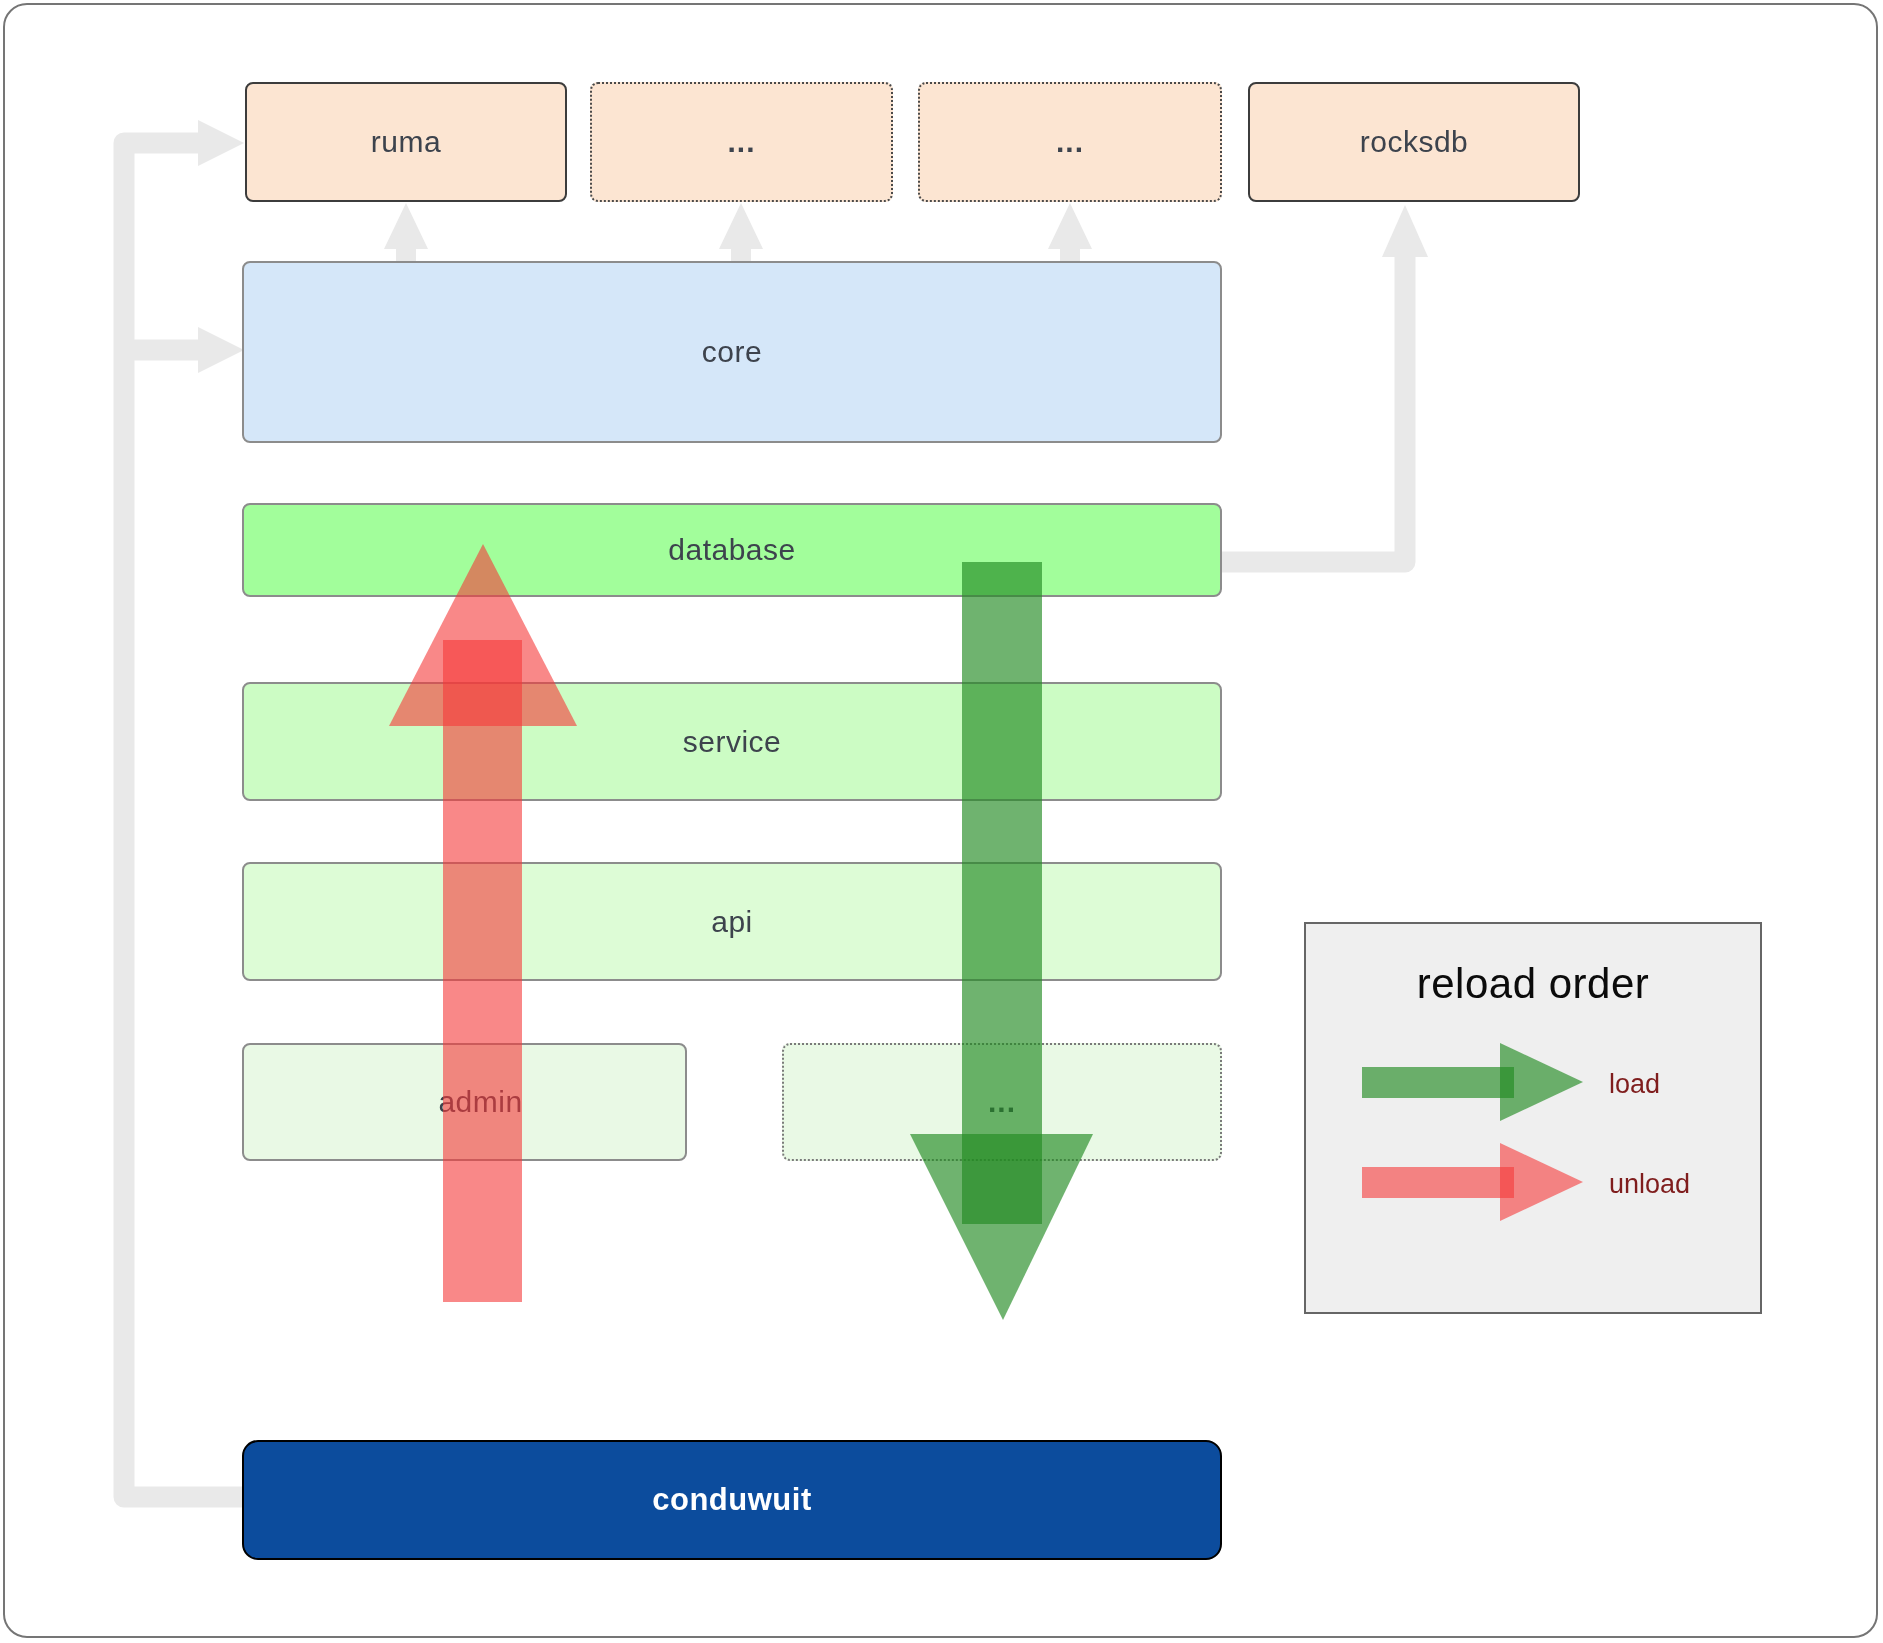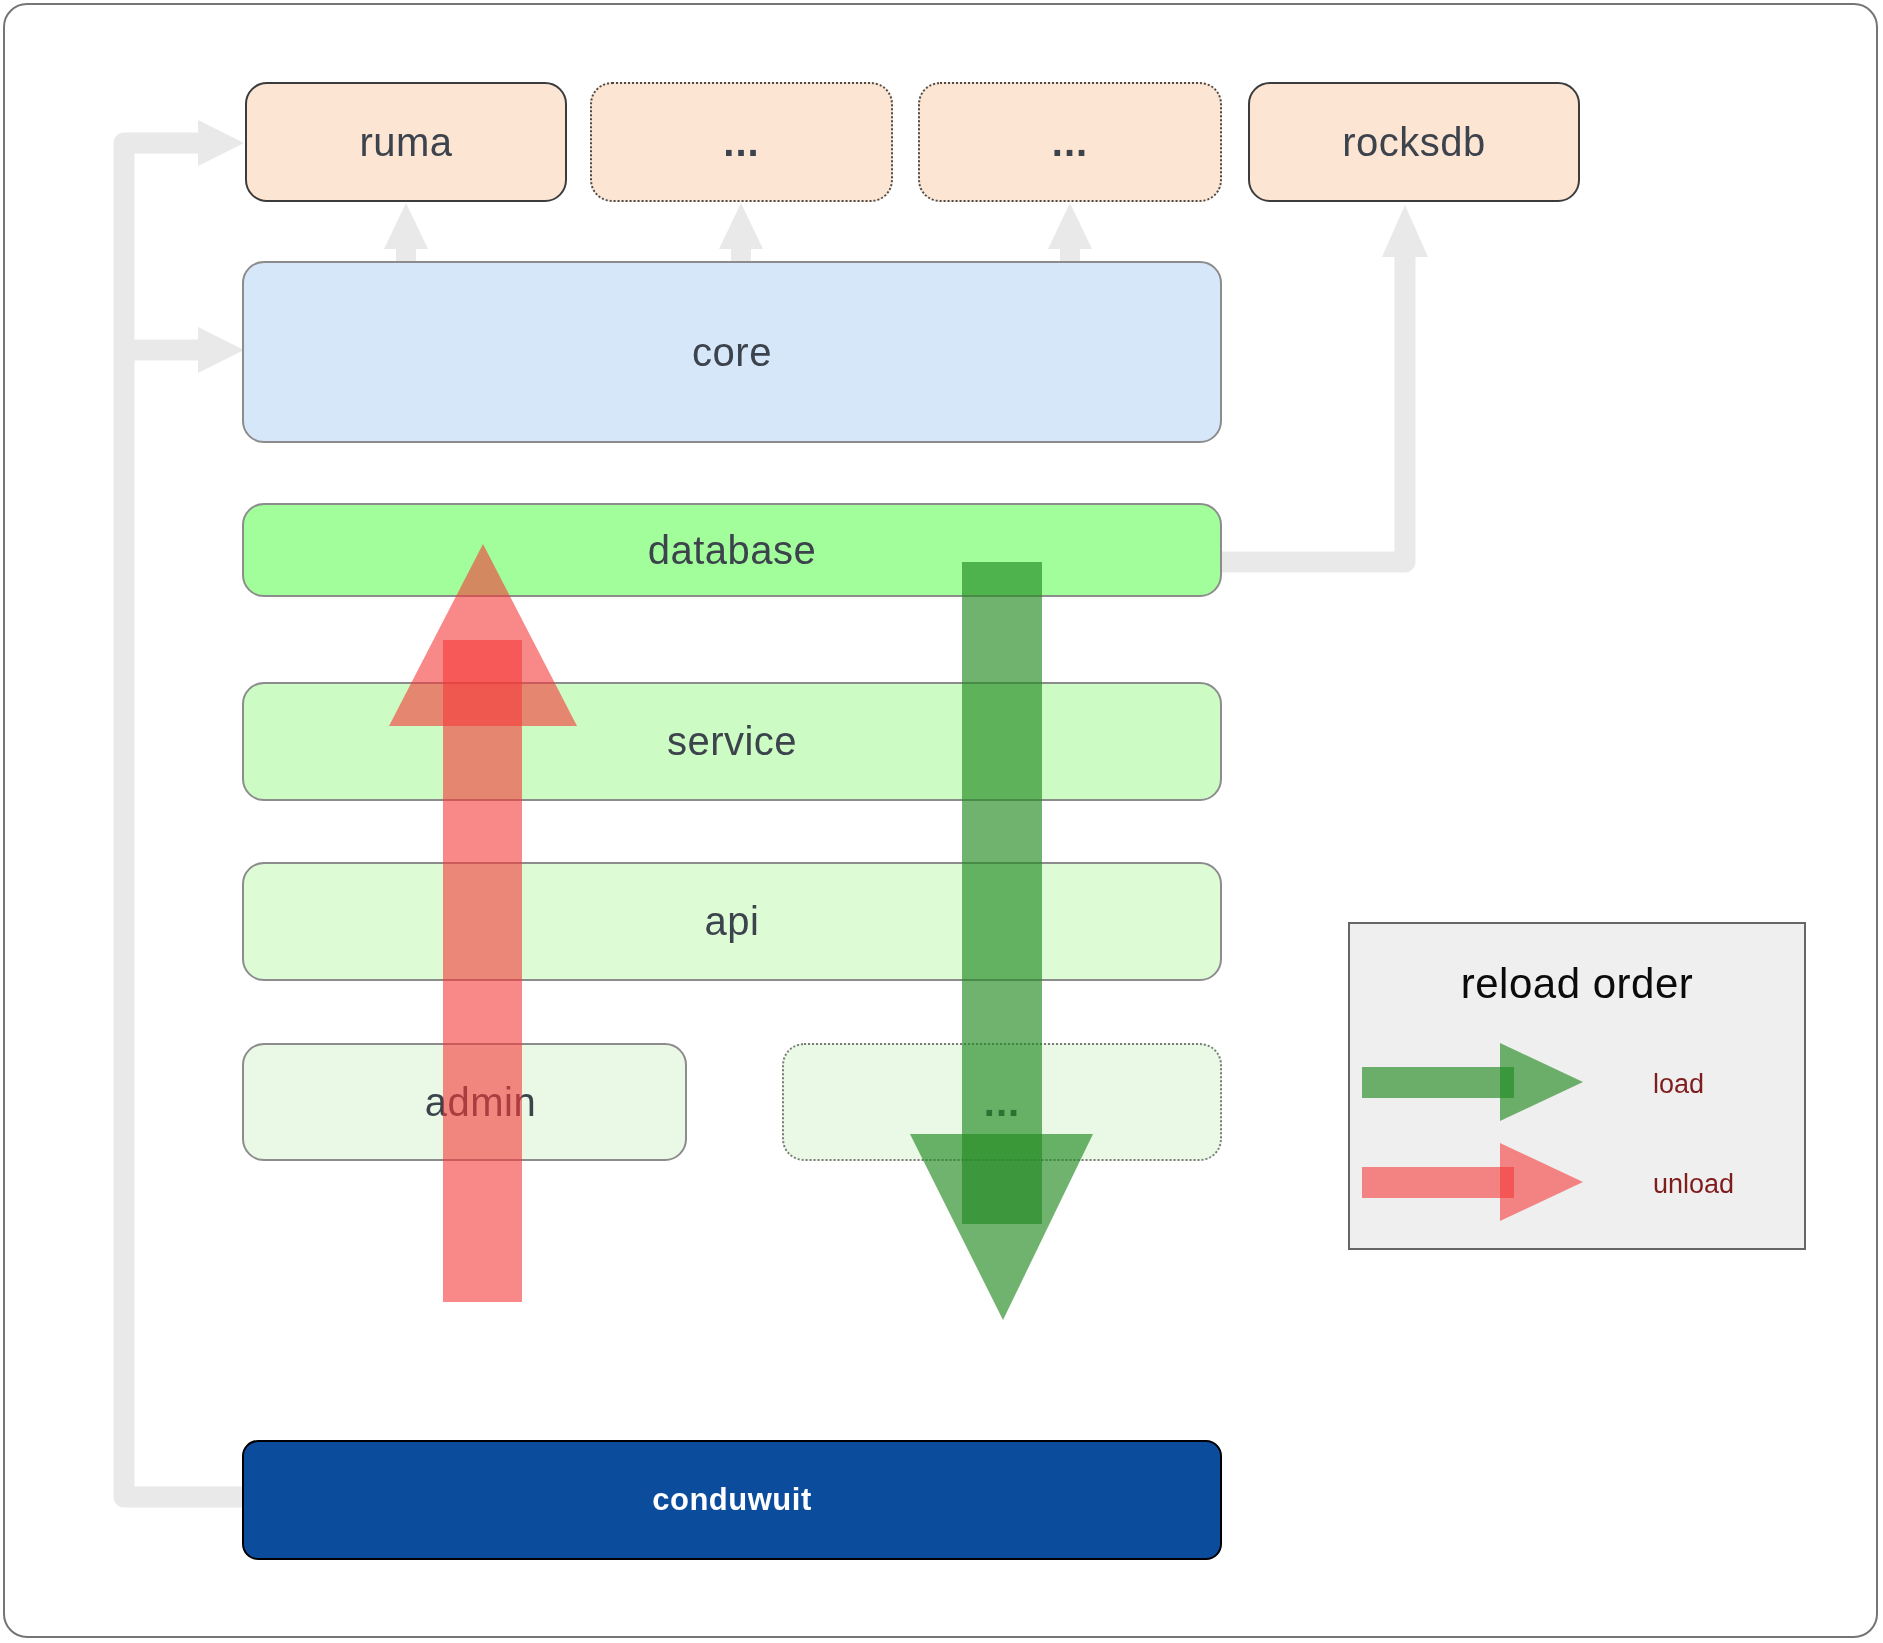--- a/index.html
+++ b/index.html
@@ -10,22 +10,22 @@
     position:relative;width:1883px;height:1643px;background:var(--canvas_bg);
     font-family:"Liberation Sans","DejaVu Sans",sans-serif;overflow:hidden;
   }
   .frame{
     position:absolute;left:3px;top:3px;right:5px;bottom:5px;
     border:2.5px solid var(--frame_border);border-radius:24px;pointer-events:none;
   }
   svg.layer{position:absolute;left:0;top:0;pointer-events:none;}
   .box{
     position:absolute;display:flex;align-items:center;justify-content:center;
-    box-sizing:border-box;border-radius:22px;
-    font-size:40px;color:var(--label_text);letter-spacing:.5px;
+    box-sizing:border-box;border-radius:8px;
+    font-size:30px;color:var(--label_text);letter-spacing:.5px;
   }
   .box .lbl{white-space:nowrap;}
   .top-solid{background:var(--peach_fill);border:2.5px solid var(--dark_border);}
   .top-dotted{background:var(--peach_fill);border:2px dotted #4a4a4a;}
   .dots{font-weight:700;letter-spacing:1px;}
   .core{background:var(--core_fill);border:2px solid var(--box_border);}
   .database{background:var(--database_fill);border:2px solid var(--box_border);}
   .service{background:var(--service_fill);border:2px solid var(--box_border);}
   .api{background:var(--api_fill);border:2px solid var(--box_border);}
   .admin{background:var(--admin_fill);border:2px solid var(--box_border);padding-left:32px;}
@@ -33,21 +33,21 @@
   .router{background:var(--router_fill);border:2px solid var(--box_border);}
   .conduwuit{
     background:var(--conduwuit_fill);border:2.5px solid var(--conduwuit_border);
     color:#ffffff;font-weight:700;font-size:31px;border-radius:16px;
   }
   .connector{stroke:var(--connector_gray);stroke-width:21;fill:none;stroke-linejoin:round;}
   .connector-head{fill:var(--connector_gray);}
   .load-shape{fill:var(--load_green);fill-opacity:0.65;}
   .unload-shape{fill:var(--unload_red);fill-opacity:0.6;}
   .legend{
-    position:absolute;left:1348px;top:922px;width:458px;height:328px;box-sizing:border-box;
+    position:absolute;left:1304px;top:922px;width:458px;height:392px;box-sizing:border-box;
     background:var(--legend_bg);border:2.5px solid var(--legend_border);
   }
   .legend-title{
     position:absolute;top:36px;left:0;width:100%;text-align:center;
     font-size:42px;color:#0b0b0b;letter-spacing:.5px;
   }
   .legend-label{
     position:absolute;left:303px;font-size:27px;color:#7f1d1d;line-height:48px;height:48px;
   }
   .legend-label.load{top:136px;}

